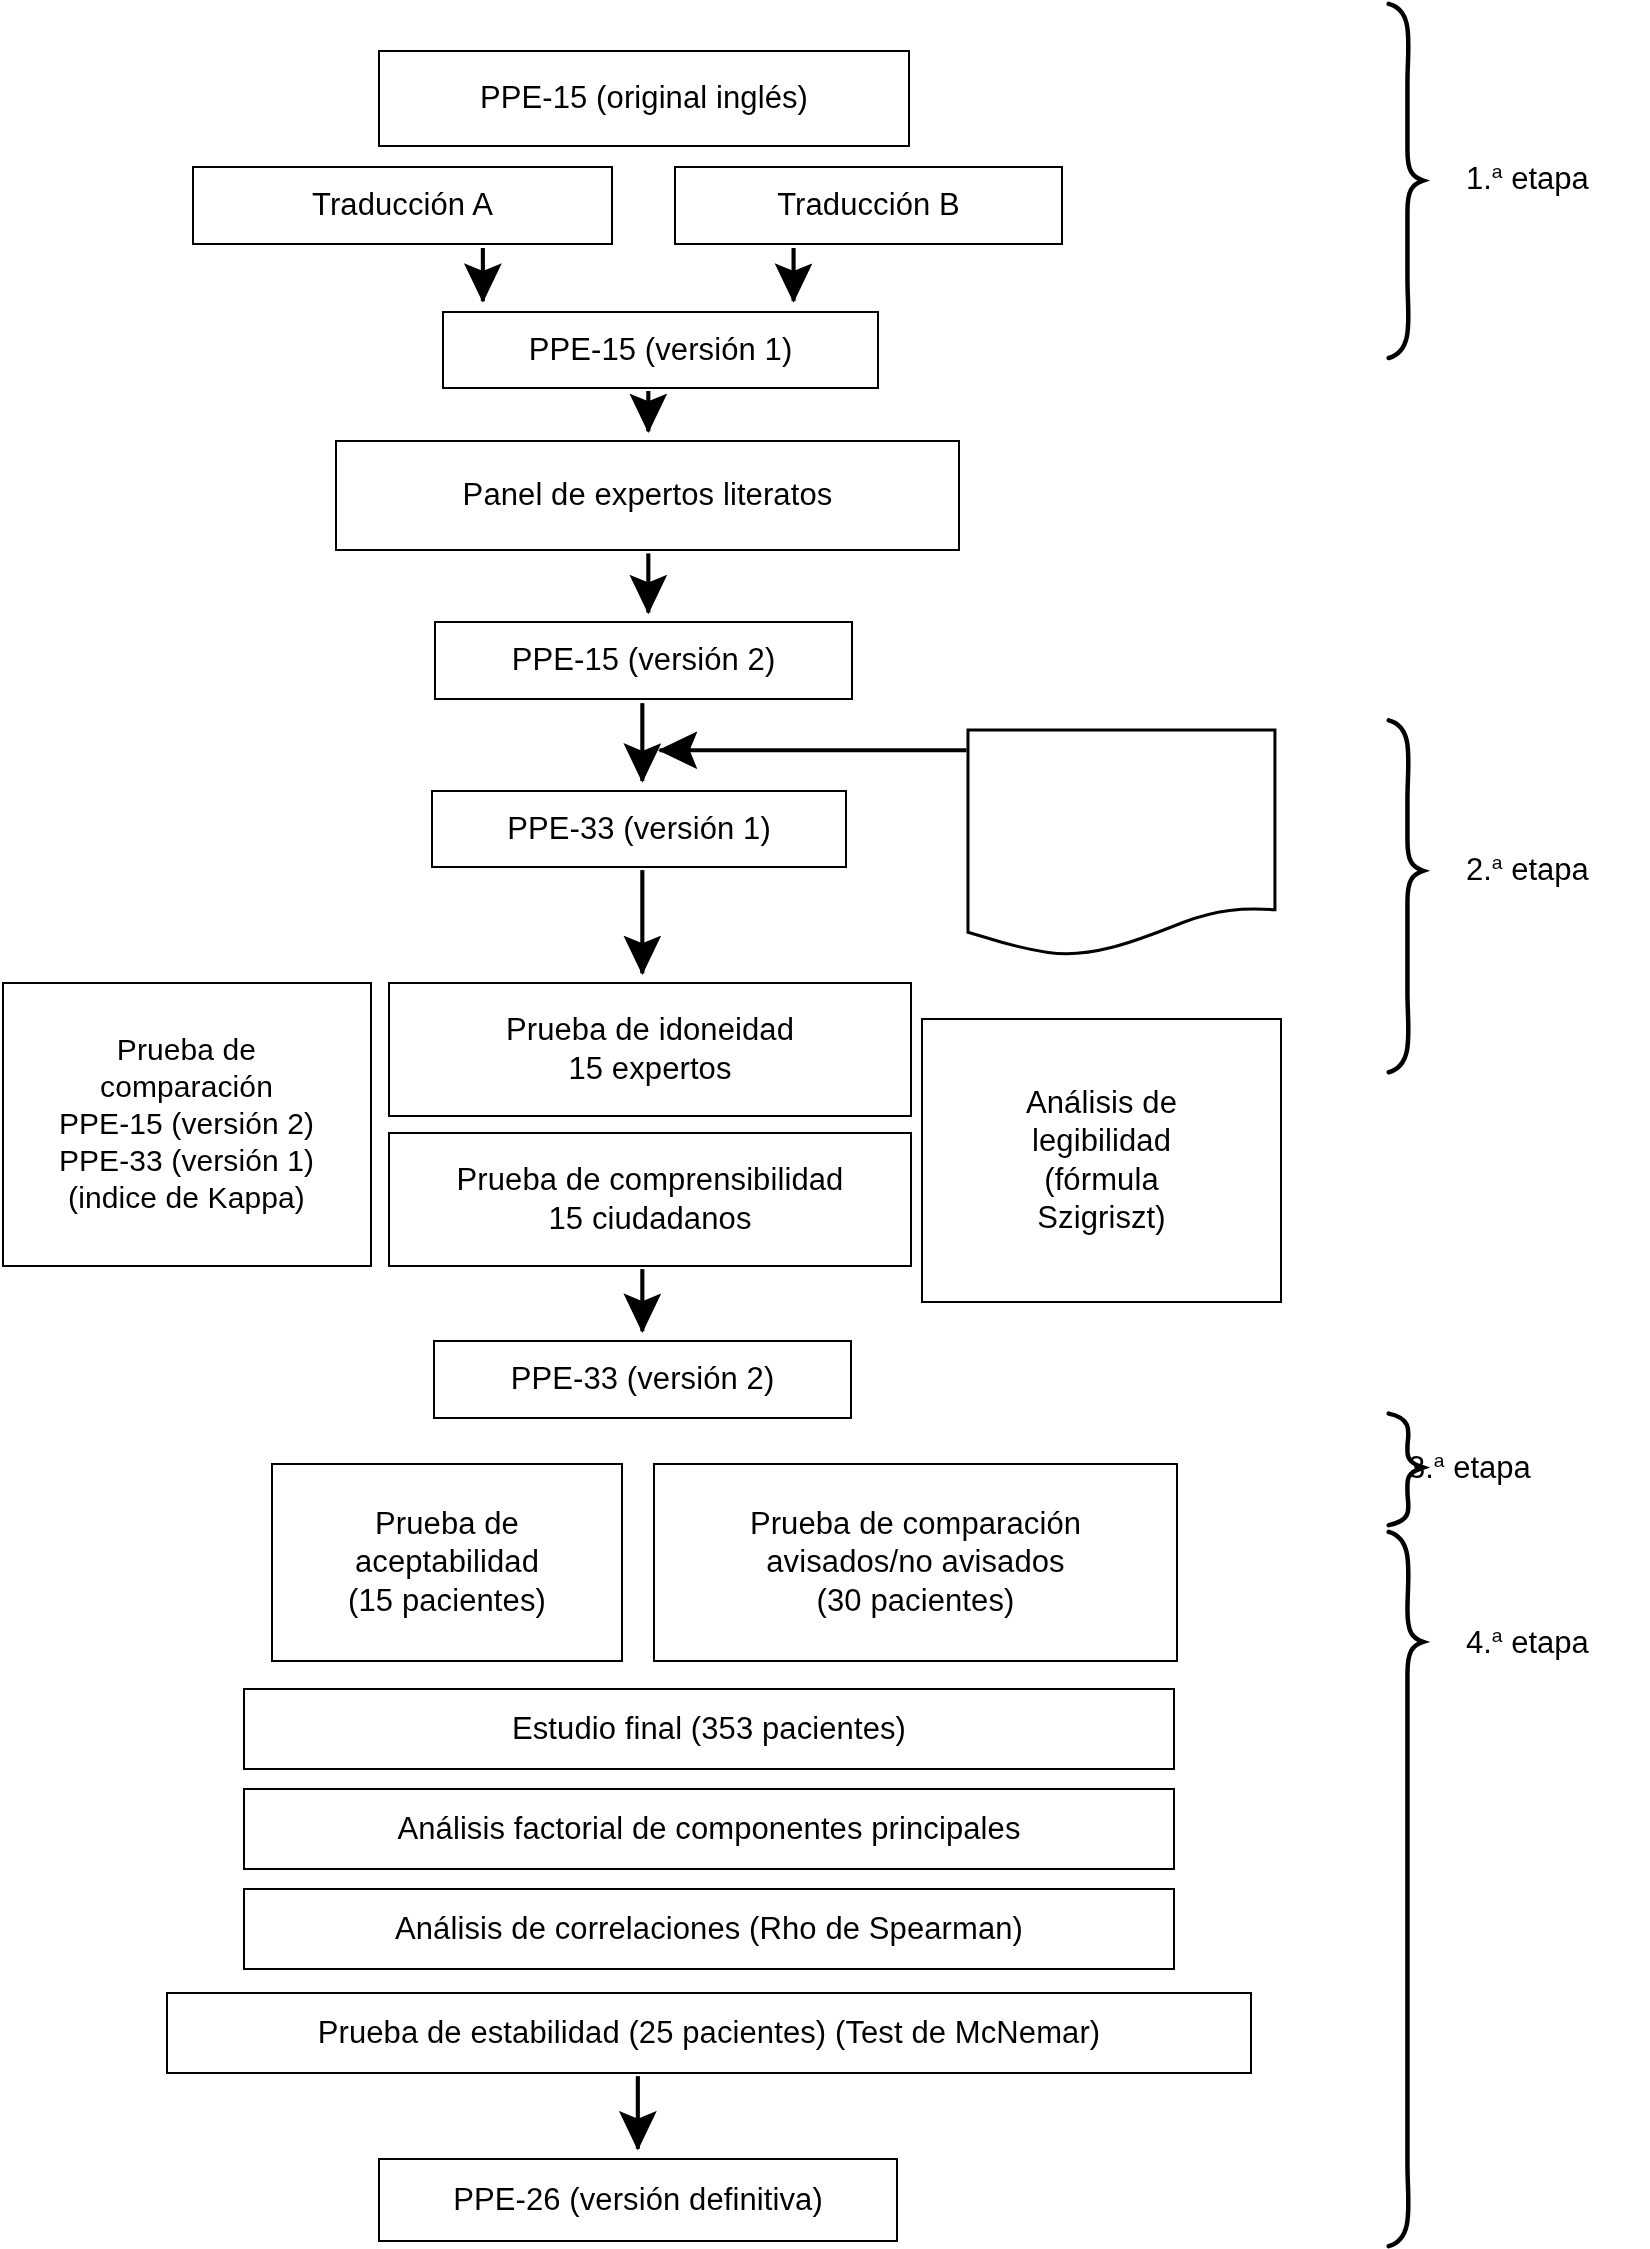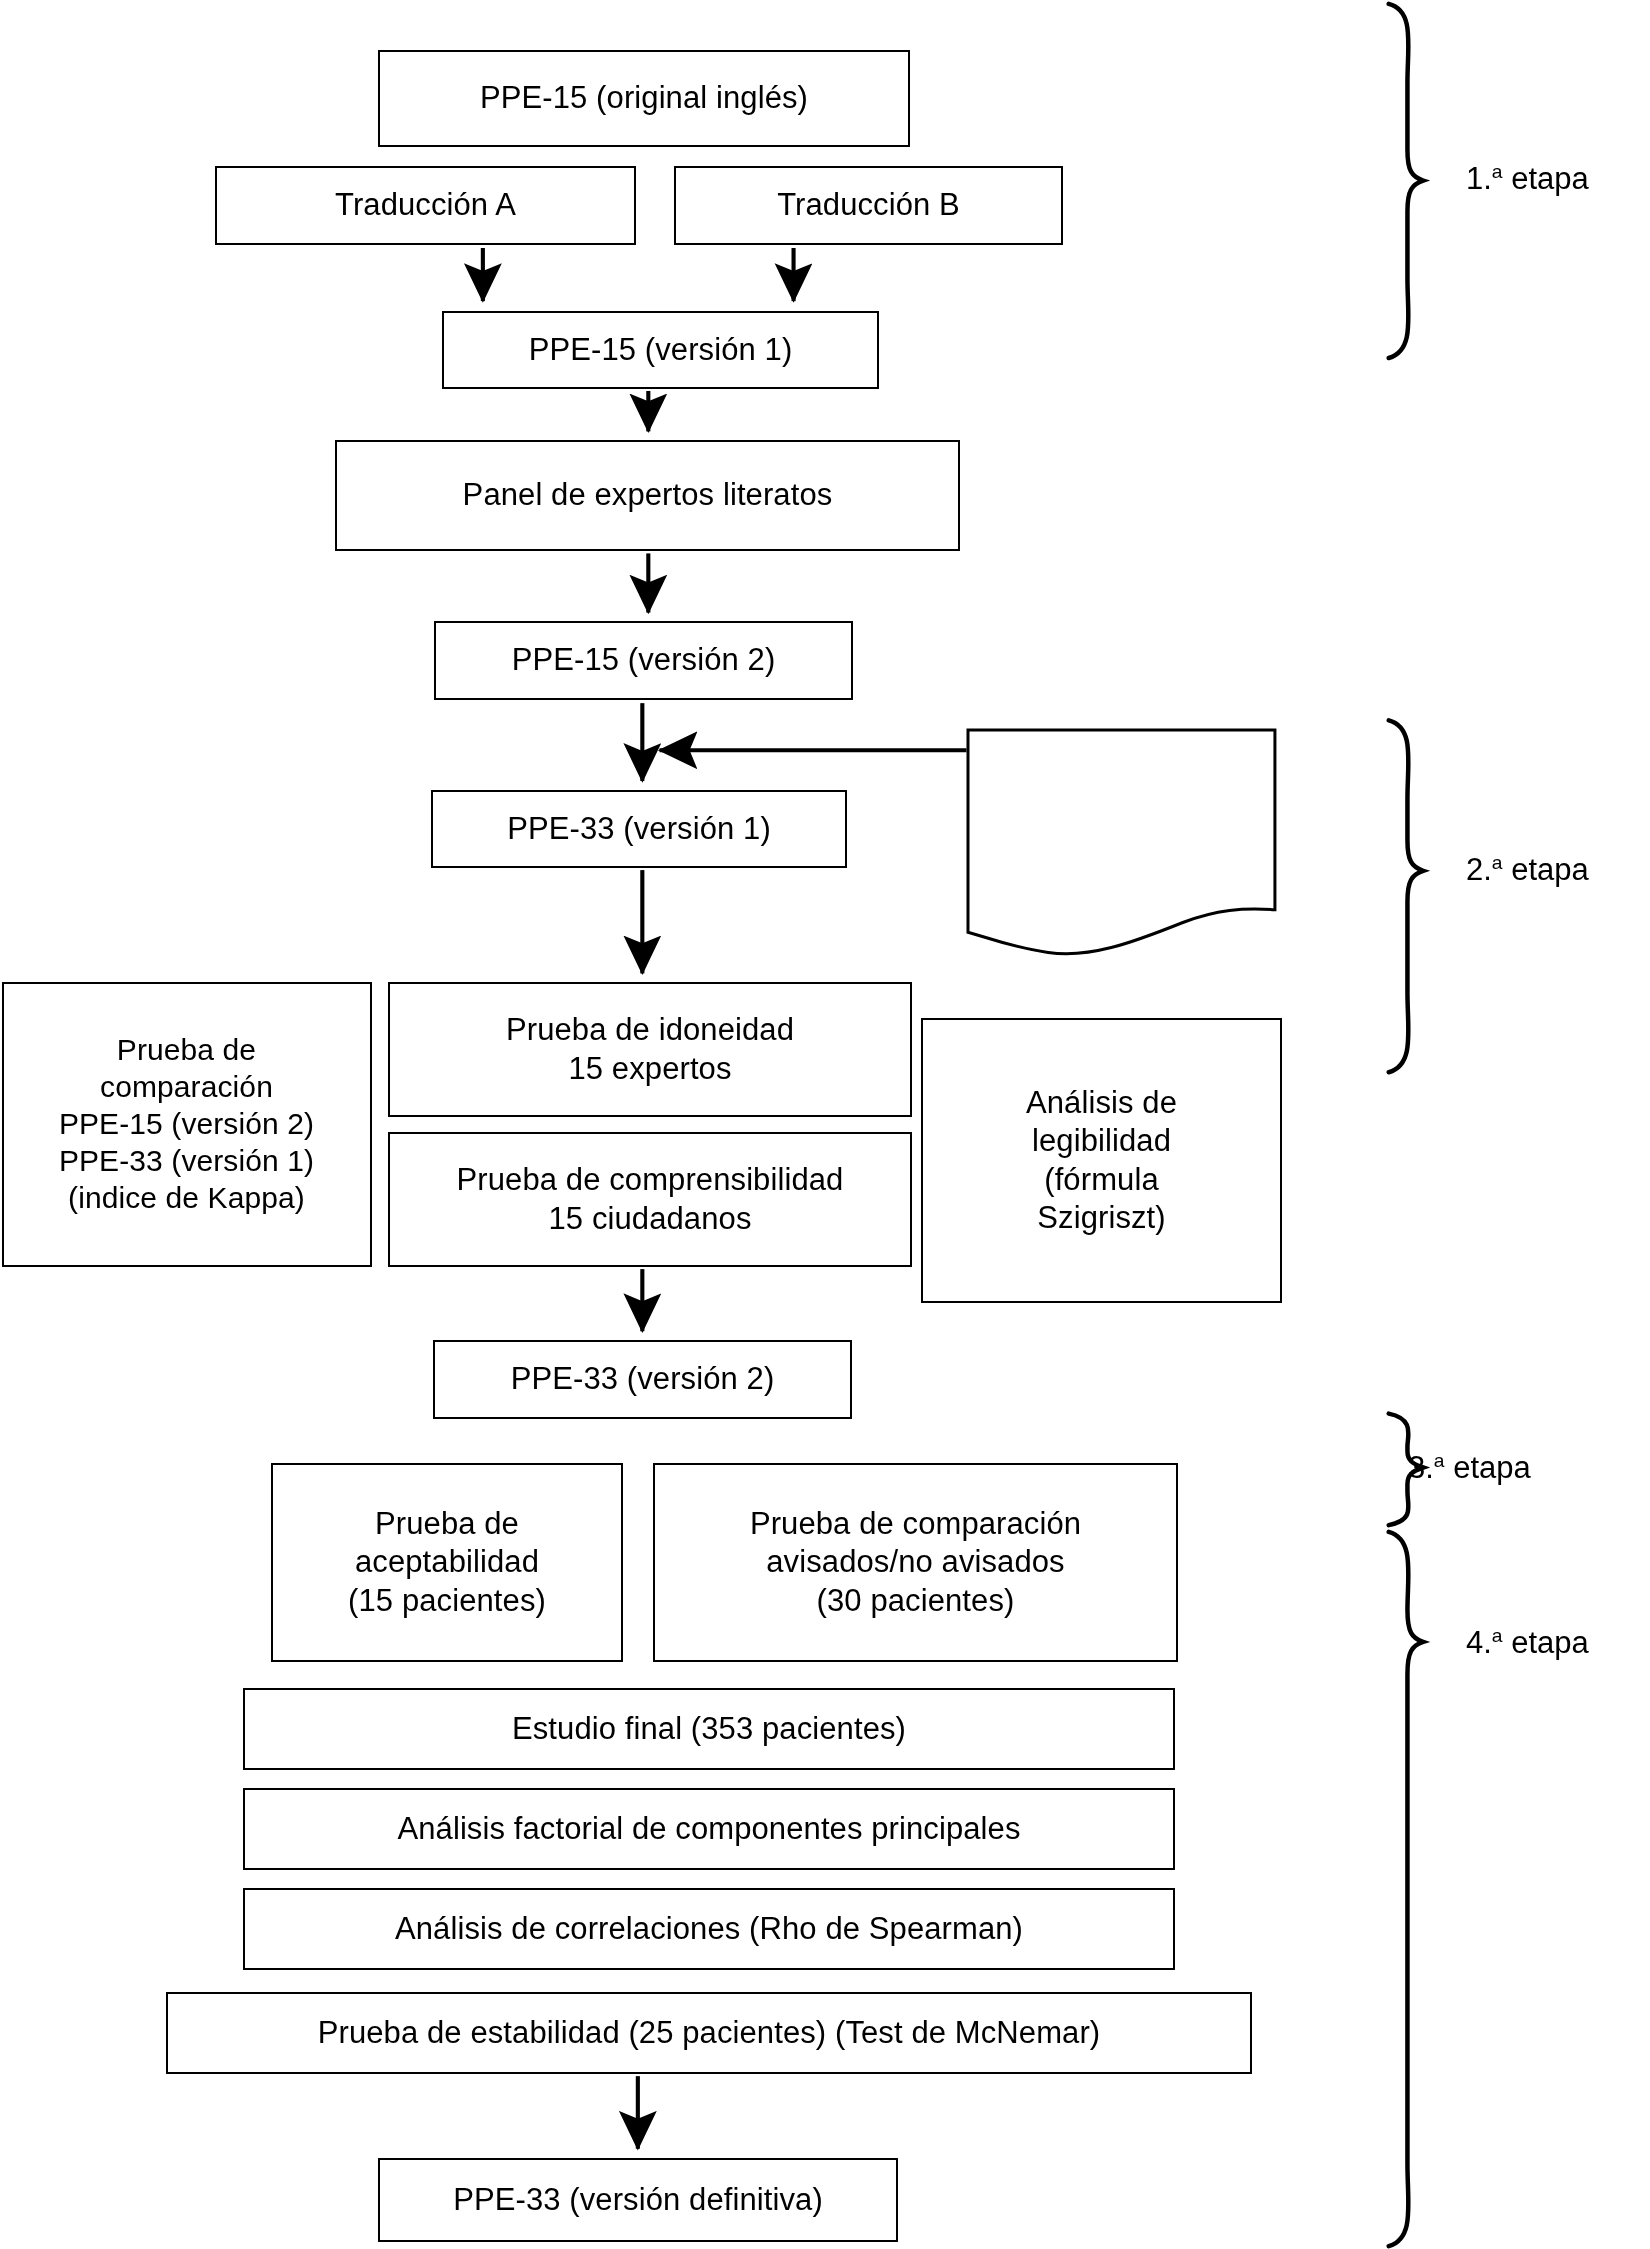--- a/index.html
+++ b/index.html
@@ -59,21 +59,21 @@
     box-sizing: border-box;
   }
 </style>
 </head>
 <body>
 
 <div id="canvas">
 
   <div class="box" style="left:378px; top:50px; width:532px; height:97px;">PPE-15 (original inglés)</div>
 
-  <div class="box" style="left:192px; top:166px; width:421px; height:79px;margin-left:23px;">Traducción A</div>
+  <div class="box" style="left:192px; top:166px; width:421px; height:79px;">Traducción A</div>
 
   <div class="box" style="left:674px; top:166px; width:389px; height:79px;">Traducción B</div>
 
   <div class="box" style="left:442px; top:311px; width:437px; height:78px;">PPE-15 (versión 1)</div>
 
   <div class="box" style="left:335px; top:440px; width:625px; height:111px;">Panel de expertos literatos</div>
 
   <div class="box" style="left:434px; top:621px; width:419px; height:79px;">PPE-15 (versión 2)</div>
 
   <div class="box" style="left:431px; top:790px; width:416px; height:78px;">PPE-33 (versión 1)</div>
@@ -111,21 +111,21 @@
 (30 pacientes)</div>
 
   <div class="box" style="left:243px; top:1688px; width:932px; height:82px;">Estudio final (353 pacientes)</div>
 
   <div class="box" style="left:243px; top:1788px; width:932px; height:82px;">Análisis factorial de componentes principales</div>
 
   <div class="box" style="left:243px; top:1888px; width:932px; height:82px;">Análisis de correlaciones (Rho de Spearman)</div>
 
   <div class="box" style="left:166px; top:1992px; width:1086px; height:82px;">Prueba de estabilidad (25 pacientes) (Test de McNemar)</div>
 
-  <div class="box" style="left:378px; top:2158px; width:520px; height:84px;">PPE-33 (versión definitiva)</div>
+  <div class="box" style="left:378px; top:2158px; width:520px; height:84px;">PPE-26 (versión definitiva)</div>
 
   <svg id="torn" viewBox="0 0 2204 3005" xmlns="http://www.w3.org/2000/svg">
     <path d="M 1293 1245
              L 1293 975
              L 1703 975
              L 1703 1215
              C 1660 1212 1625 1215 1580 1232
              C 1510 1260 1455 1280 1400 1272
              C 1350 1265 1320 1252 1293 1245 Z" fill="#ffffff" stroke="#000000" stroke-width="4" stroke-linejoin="miter"></path>
   </svg>

